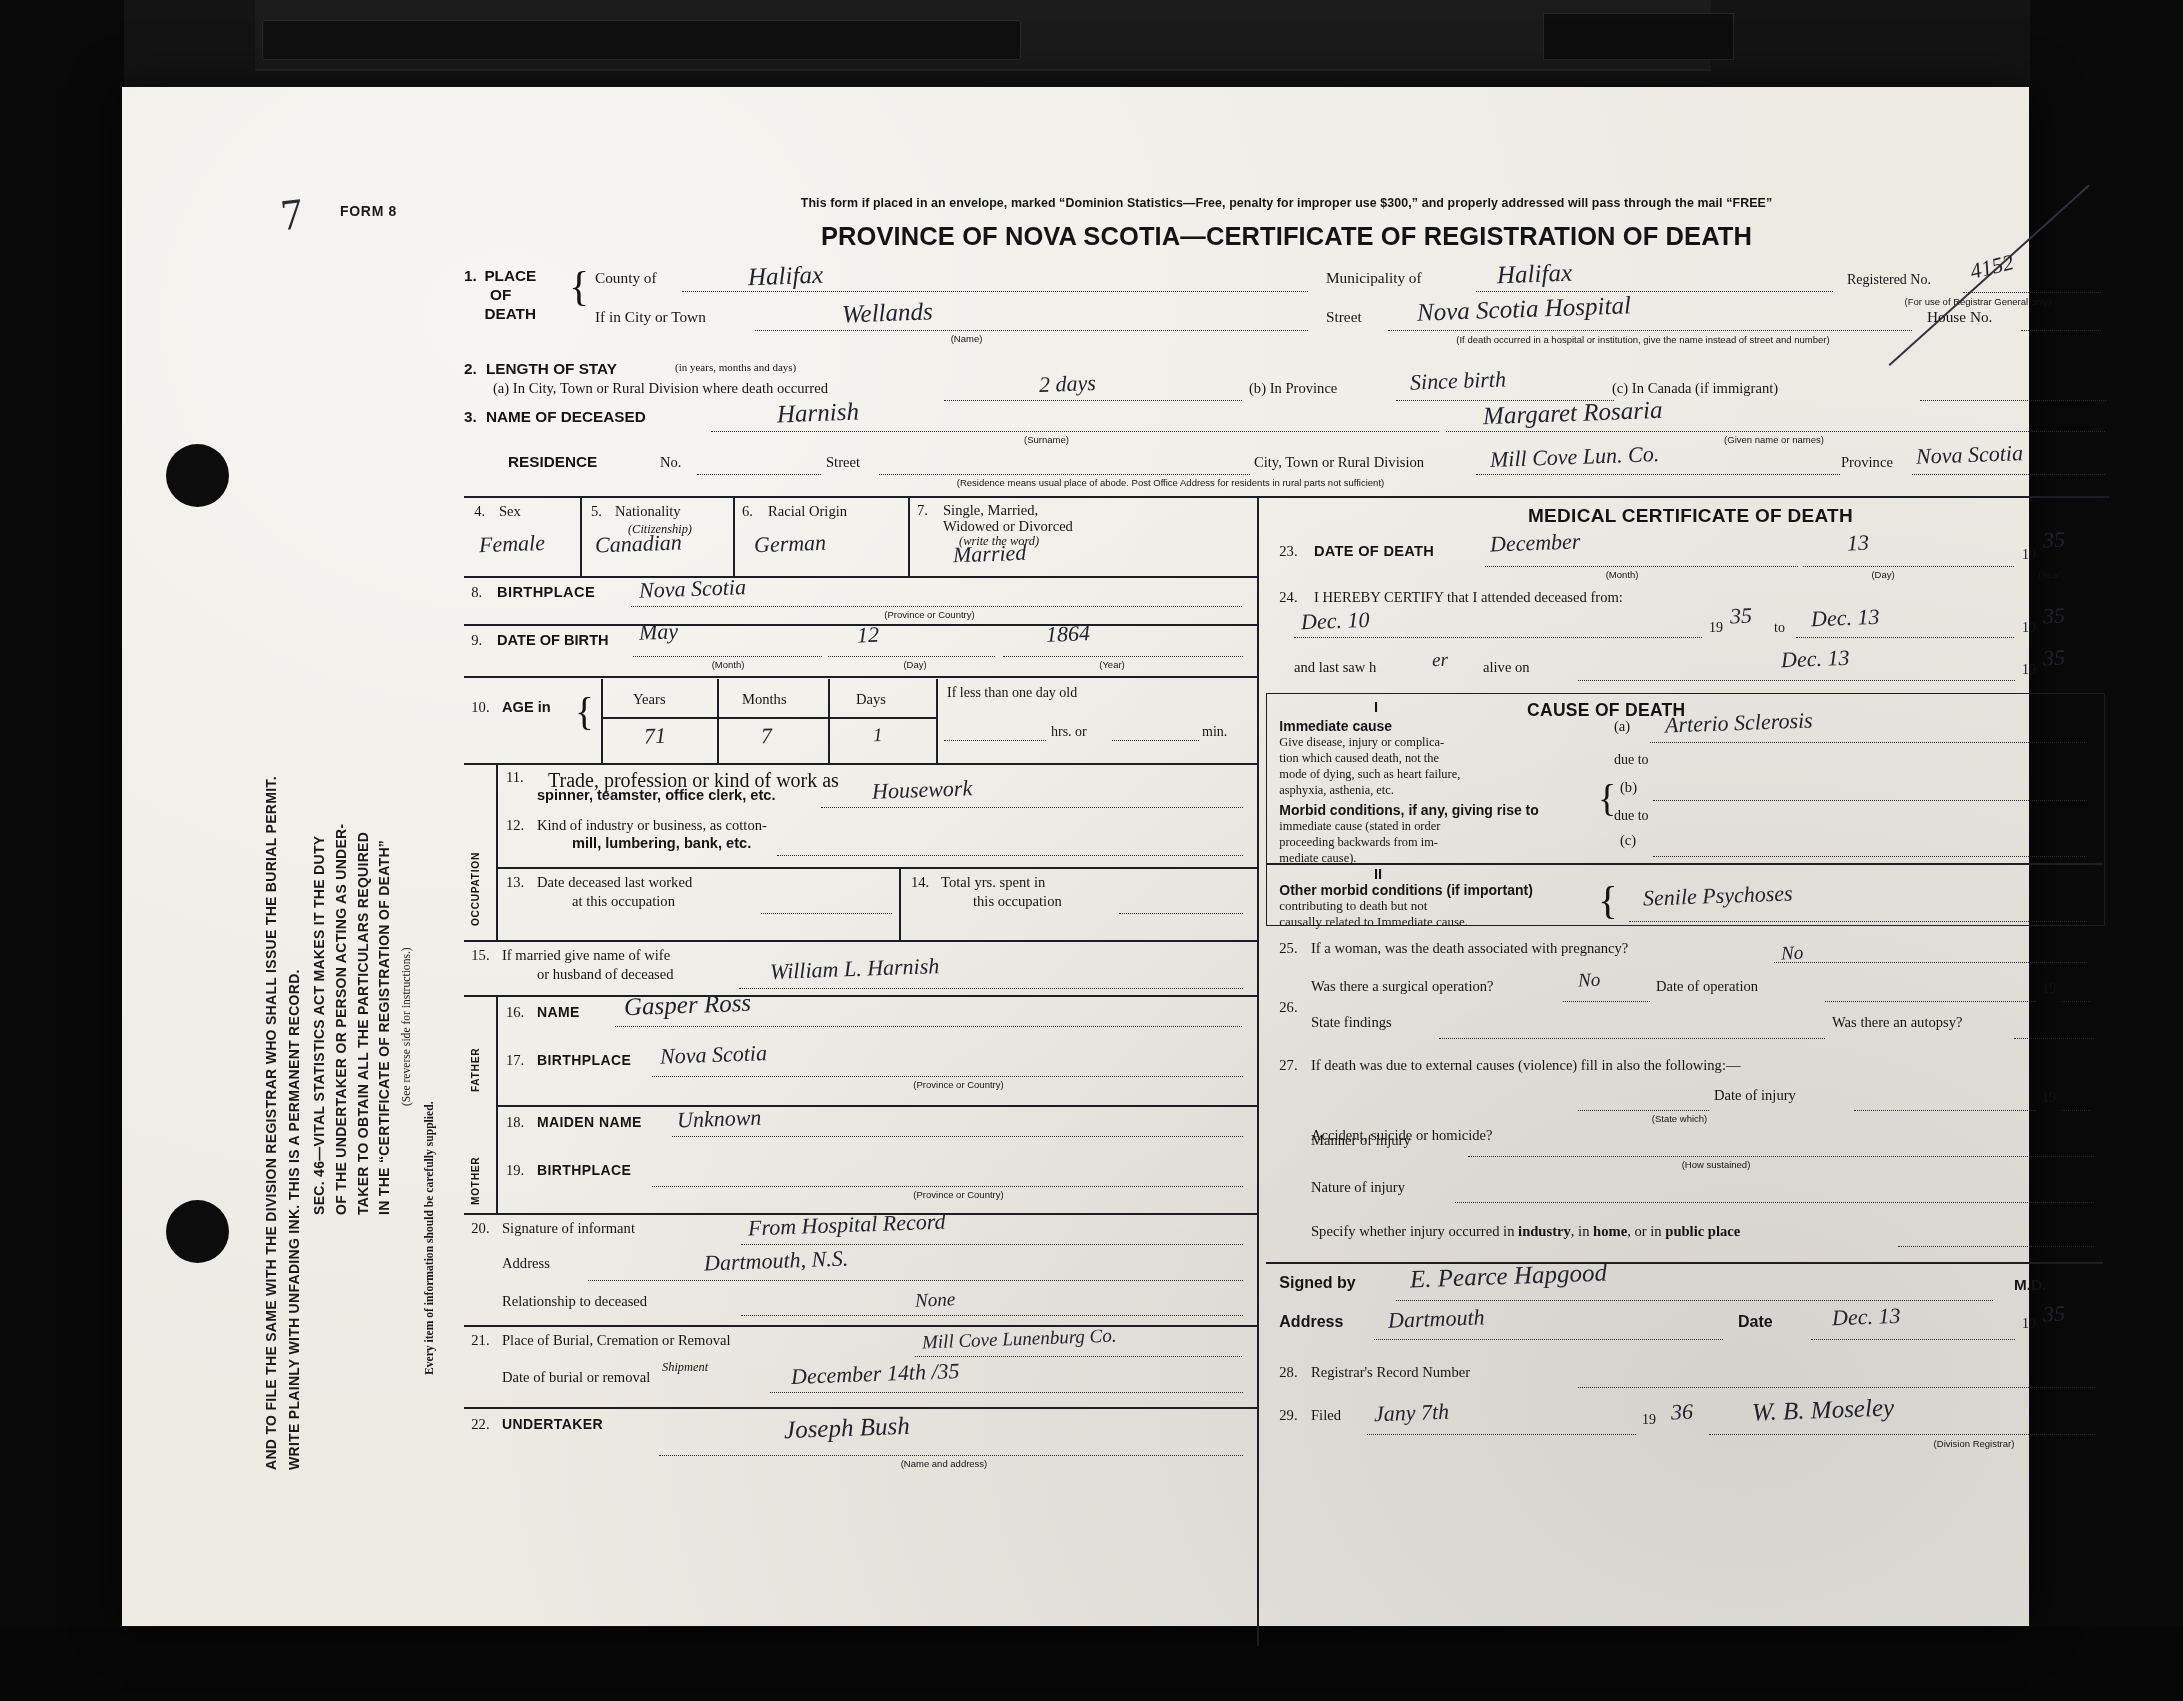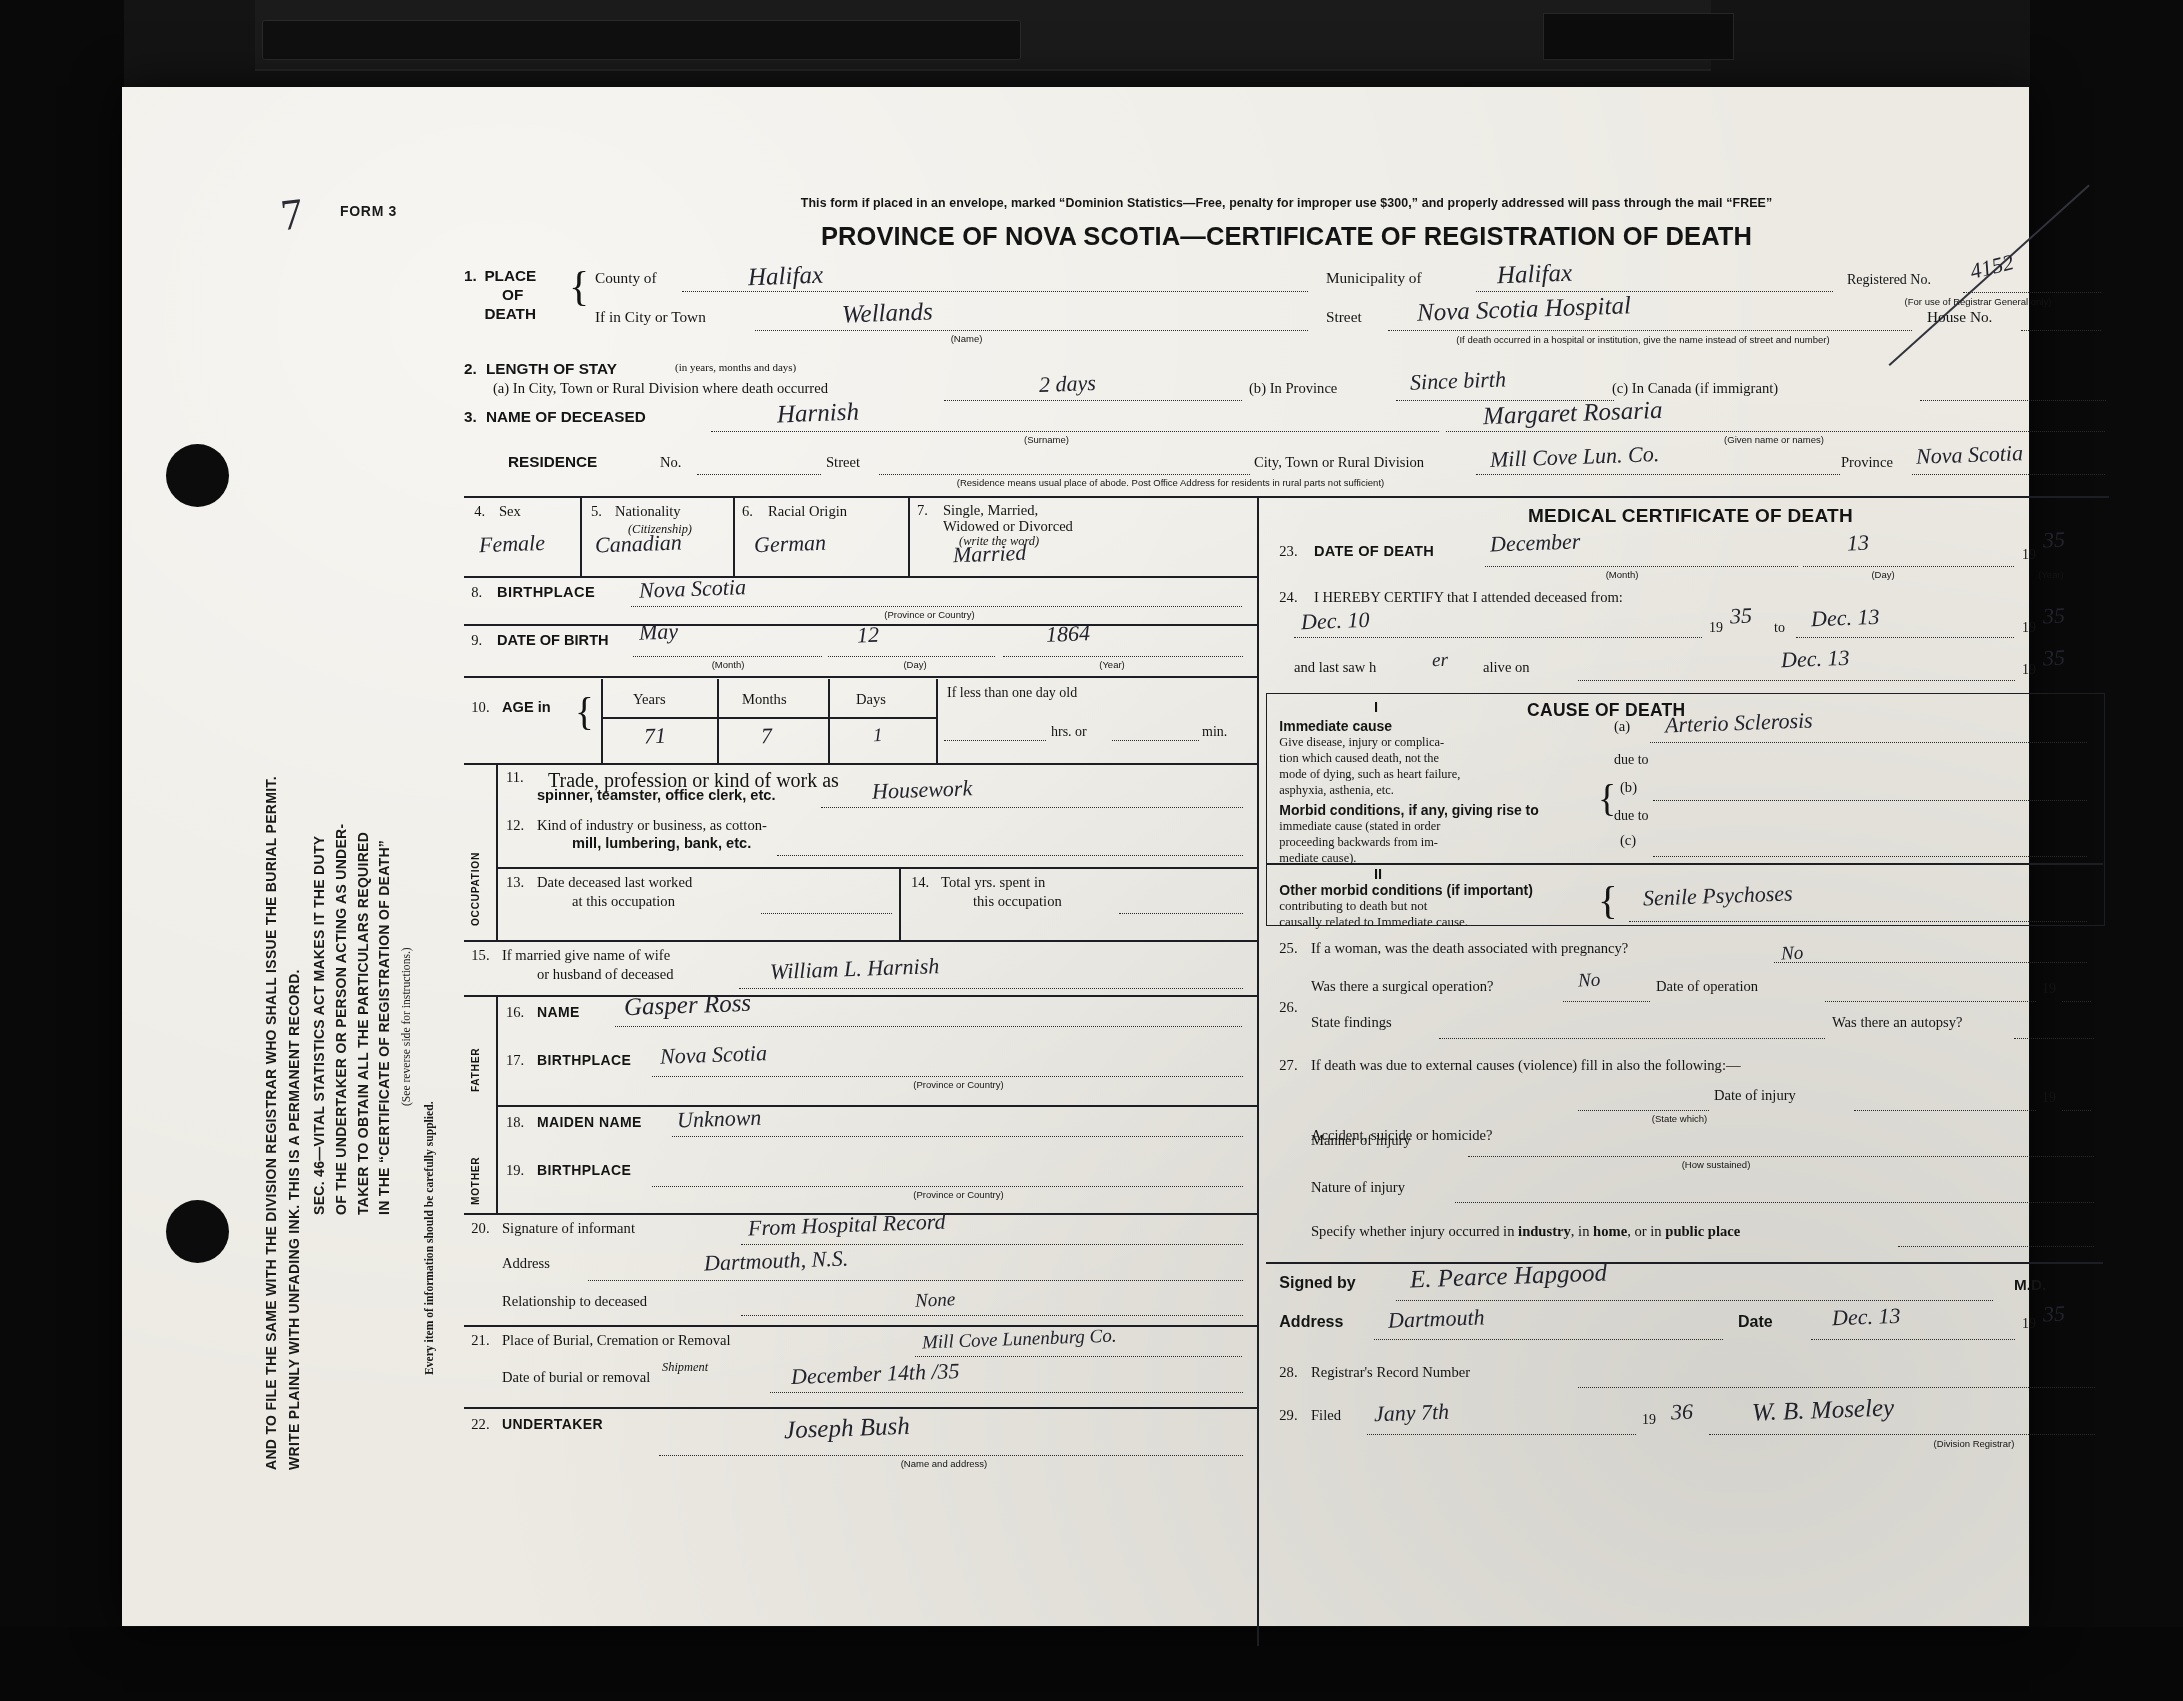--- a/index.html
+++ b/index.html
@@ -68,21 +68,21 @@
   <div class="bg-left"></div>
   <div class="bg-right"></div>
   <div class="bg-bottom"></div>
 
   <div class="paper">
 
     <div class="hole h1"></div>
     <div class="hole h2"></div>
 
     <div class="penmark">7</div>
-    <div class="formno">FORM 3</div>
+    <div class="formno">FORM 8</div>
     <div class="diag"></div>
 
     <div class="vleft">
       <div class="vtext a" style="left:5.8px;  top:1201px;">AND TO FILE THE SAME WITH THE DIVISION REGISTRAR WHO SHALL ISSUE THE BURIAL PERMIT.</div>
       <div class="vtext a" style="left:29px; top:1201px;">WRITE PLAINLY WITH UNFADING INK.   THIS IS A PERMANENT RECORD.</div>
       <div class="vtext a" style="left:54px; top:946px;">SEC. 46—VITAL STATISTICS ACT MAKES IT THE DUTY</div>
       <div class="vtext a" style="left:76px;top:946px;">OF THE UNDERTAKER OR PERSON ACTING AS UNDER-</div>
       <div class="vtext a" style="left:98px;top:946px;">TAKER TO OBTAIN ALL THE PARTICULARS REQUIRED</div>
       <div class="vtext a" style="left:119px;top:946px;">IN THE “CERTIFICATE OF REGISTRATION OF DEATH”</div>
       <div class="vtext b" style="left:143px;top:837px;font-weight:normal;">(See reverse side for instructions.)</div>
@@ -90,21 +90,21 @@
     </div>
 
     <div class="form">
 
       <div class="hdr-note">This form if placed in an envelope, marked “Dominion Statistics—Free, penalty for improper use $300,” and properly addressed will pass through the mail “FREE”</div>
       <div class="title">PROVINCE OF NOVA SCOTIA—CERTIFICATE OF REGISTRATION OF DEATH</div>
 
       <div class="abs" style="left:0;top:67px;width:1645px;height:87px;">
         <span class="abs lbl" style="left:0;top:4.4px;font-size:15.3px;">1.</span>
         <span class="abs lbl" style="left:20.4px;top:4.4px;font-size:15.3px;">PLACE</span>
-        <span class="abs lbl" style="left:38px;top:23px;font-size:15.3px;">OF</span>
+        <span class="abs lbl" style="left:26px;top:23px;font-size:15.3px;">OF</span>
         <span class="abs lbl" style="left:20.4px;top:42px;font-size:15.3px;">DEATH</span>
         <span class="abs" style="left:105px;top:1.5px;font-size:42px;line-height:42px;">{</span>
 
         <span class="abs lbl-s" style="left:131px;top:5.8px;font-size:15.3px;">County of</span>
         <div class="abs dots" style="left:218px;top:28px;width:626px;"></div>
         <span class="abs hand big" style="left:284px;top:-1.5px;">Halifax</span>
 
         <span class="abs lbl-s" style="left:862px;top:5.8px;font-size:15.3px;">Municipality of</span>
         <div class="abs dots" style="left:1012px;top:28px;width:357px;"></div>
         <span class="abs hand big" style="left:1033px;top:-2.9px;">Halifax</span>

